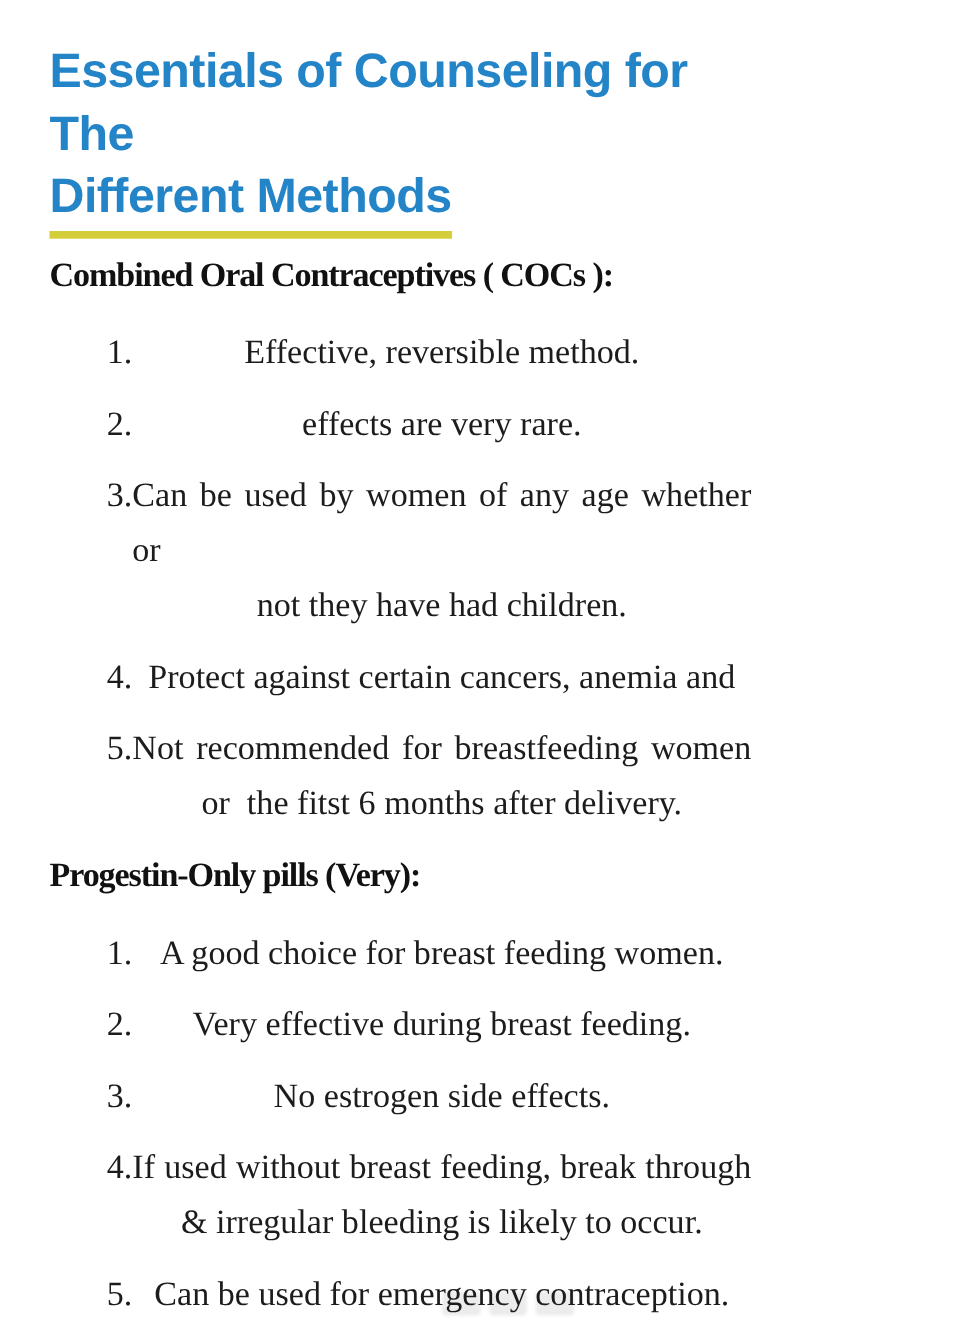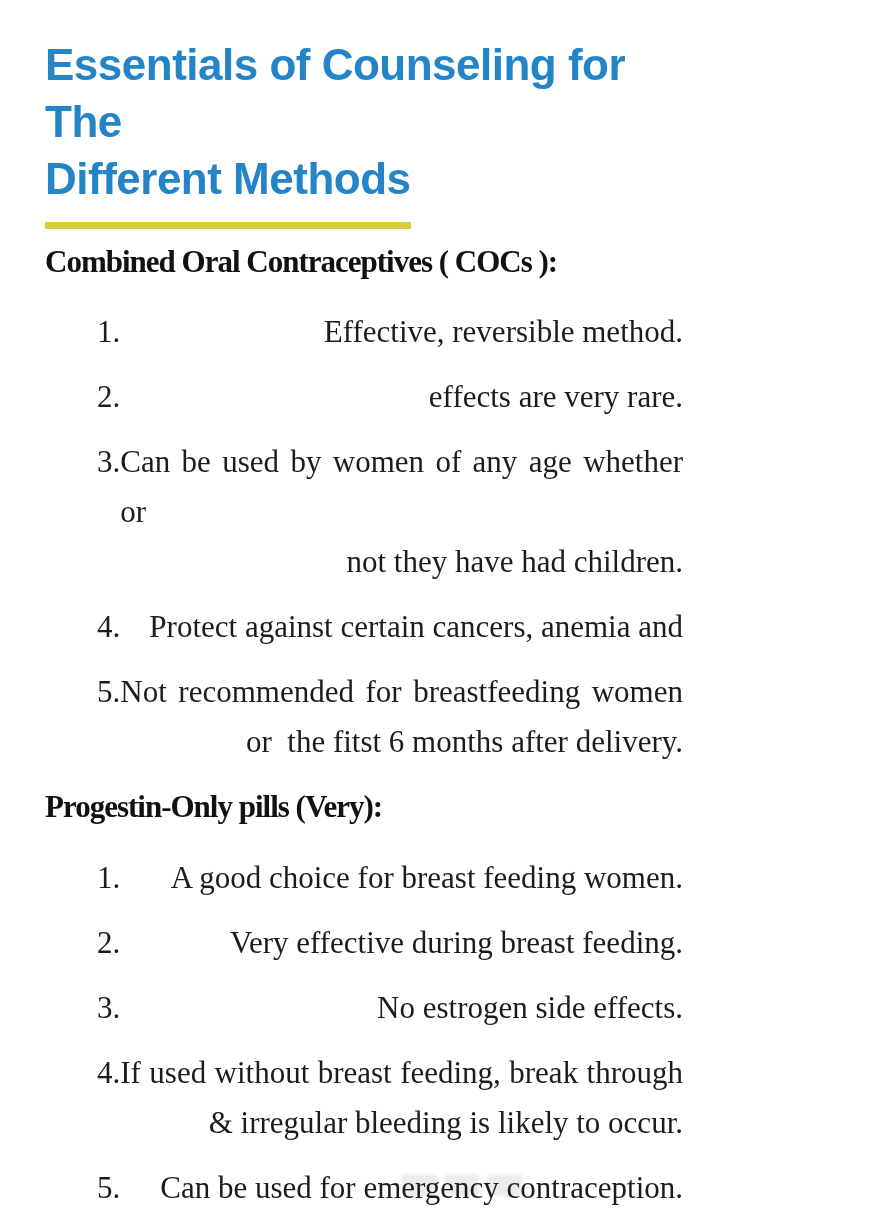--- a/index.html
+++ b/index.html
@@ -23,21 +23,21 @@
     font-family:"Liberation Sans", sans-serif;
     font-weight:600;
     font-size:44px;
     line-height:57px;
     color:var(--title-blue,#2484c8);
     letter-spacing:-0.5px;
   }
   .doc-title .tline{display:block;}
   .doc-title .tline.underlined{
     display:inline-block;
-    padding-bottom:15px;
+    padding-bottom:3px;
     border-bottom:7px solid var(--underline-yellow,#d4ce3a);
   }
   
   .section-heading{
     margin:10px 43px 0 45px;
     font-family:"Liberation Serif", serif;
     font-weight:bold;
     font-size:31px;
     line-height:46px;
     letter-spacing:-1px;
@@ -52,21 +52,21 @@
   }
   ol.item-list li{
     display:flex;
     font-size:31px;
     line-height:50px;
     margin-bottom:15px;
   }
   ol.item-list li:last-child{margin-bottom:0;}
   .num{white-space:pre;}
   .txt{flex:1;min-width:0;}
-  .txt .line{display:block;text-align:right;}
+  .txt .line{display:block;text-align:center;}
   
   .txt .line:not(:last-child){text-align:justify;text-align-last:justify;}
   
   .watermark{
     position:absolute;
     left:402px;top:1174px;
     width:120px;height:22px;
     display:flex;gap:8px;
     opacity:0.35;
     filter:blur(1.5px);

